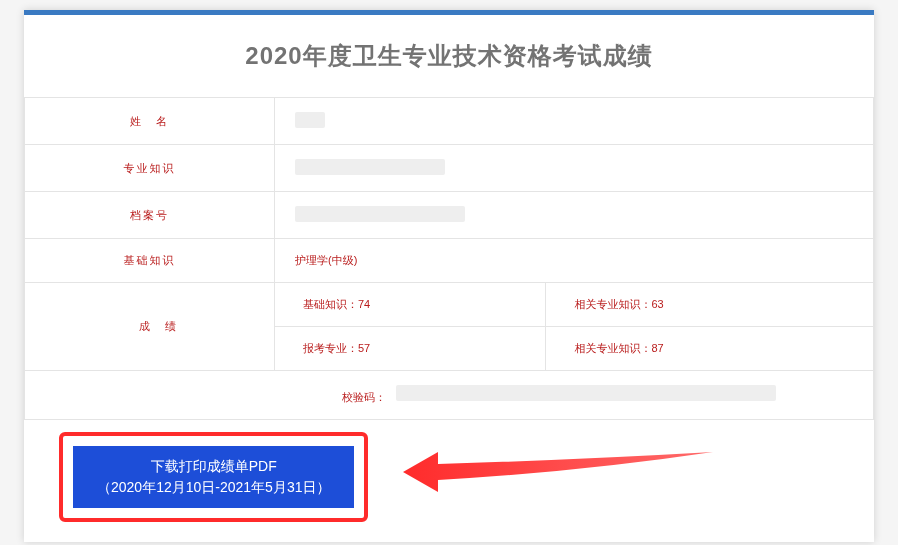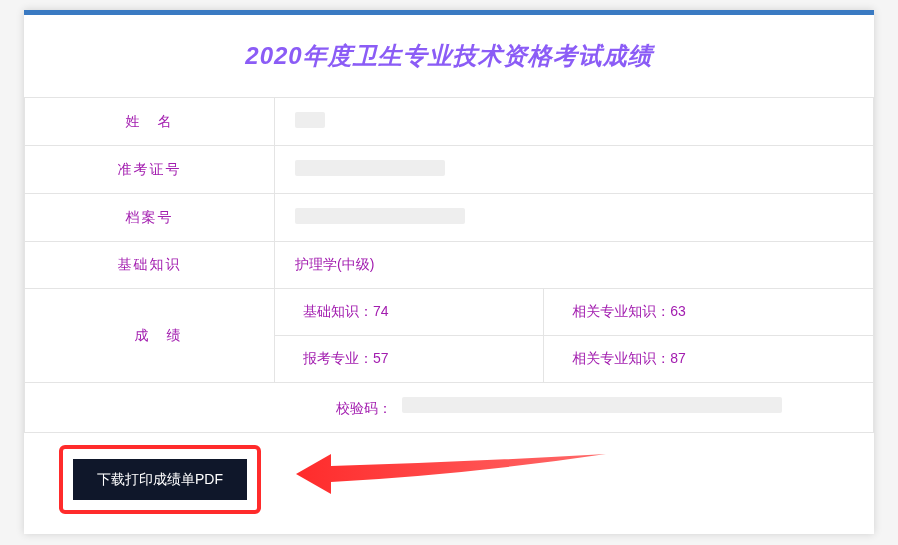--- a/index.html
+++ b/index.html
@@ -11,32 +11,31 @@
     .container {
       width: 850px;
       margin: 0 auto;
       background: #fff;
       border-top: 5px solid #3a7ac2;
       box-shadow: 0 0 8px rgba(0,0,0,0.15);
       padding-bottom: 15px;
     }
     .title {
       text-align: center;
-      color: #8b5cf6;
+      color: #737373;
       font-size: 24px;
       font-weight: bold;
       padding: 25px 0 25px 0;
       letter-spacing: 1px;
-      font-style: italic;
     }
     .table {
       width: 100%;
       border-collapse: collapse;
-      font-size: 14px;
-      color: #a21caf;
+      font-size: 11px;
+      color: #b91c1c;
     }
     .table td {
       border: 1px solid #e4e4e4;
       padding: 14px 10px;
       vertical-align: middle;
     }
     .table td.label {
       text-align: center;
       width: 250px;
       letter-spacing: 2px;
@@ -66,21 +65,21 @@
       padding-left: 28px;
     }
     .btn-area {
       border: 4px solid #ff2b2b;
       border-radius: 6px;
       display: inline-block;
       margin: 12px 0 5px 35px;
       padding: 10px 10px;
     }
     .download-btn {
-      background: #0f172a;
+      background: #1d4ed8;
       color: #fff;
       border: none;
       padding: 10px 24px;
       font-size: 14px;
       text-align: center;
       cursor: pointer;
       line-height: 1.5;
       font-family: inherit;
     }
     .download-btn span { display: block; }
@@ -100,21 +99,21 @@
 
 <div class="container">
   <div class="title">2020年度卫生专业技术资格考试成绩</div>
   <table class="table">
     <tbody>
         <tr>
       <td class="label">姓　名</td>
       <td class="value" colspan="2"><span class="redacted w1"></span></td>
     </tr>
     <tr>
-      <td class="label">准考证号</td>
+      <td class="label">专业知识</td>
       <td class="value" colspan="2"><span class="redacted w2"></span></td>
     </tr>
     <tr>
       <td class="label">档案号</td>
       <td class="value" colspan="2"><span class="redacted w3"></span></td>
     </tr>
     <tr>
       <td class="label">基础知识</td>
       <td class="value" colspan="2">护理学(中级)</td>
     </tr>
@@ -132,20 +131,21 @@
         <span class="checksum-label">校验码：</span><span class="redacted w4"></span>
       </td>
     </tr>
   </tbody>
     </table>
 
   <div class="btn-arrow-row">
     <div class="btn-area">
       <button class="download-btn">
         <span>下载打印成绩单PDF</span>
+        <span>（2020年12月10日-2021年5月31日）</span>
       </button>
     </div>
     <div class="arrow-wrap">
       <svg width="330" height="60" viewBox="0 0 330 60">
         <defs>
           <linearGradient id="g1" x1="0" y1="0" x2="1" y2="0">
             <stop offset="0%" stop-color="#ff2b2b"></stop>
             <stop offset="100%" stop-color="#ff6a6a"></stop>
           </linearGradient>
         </defs>

